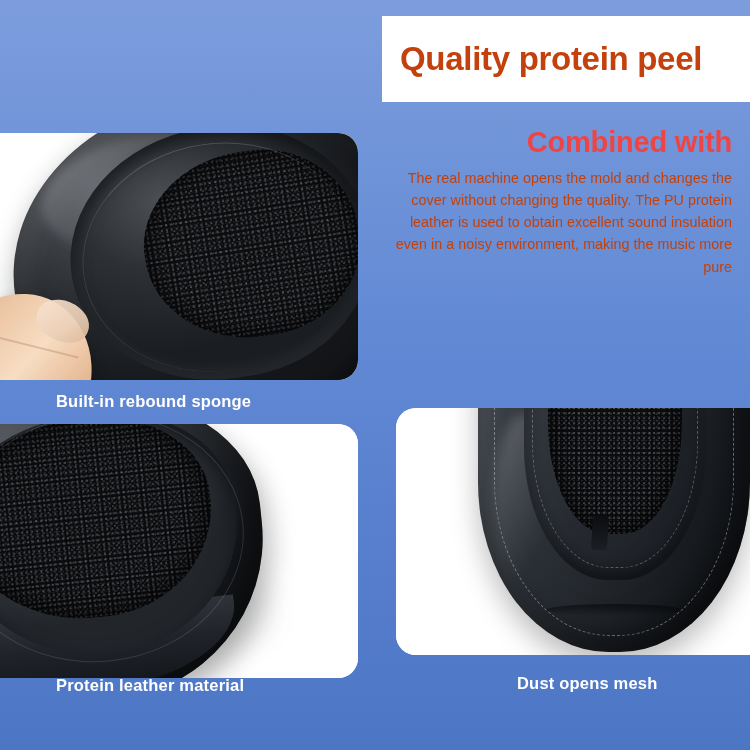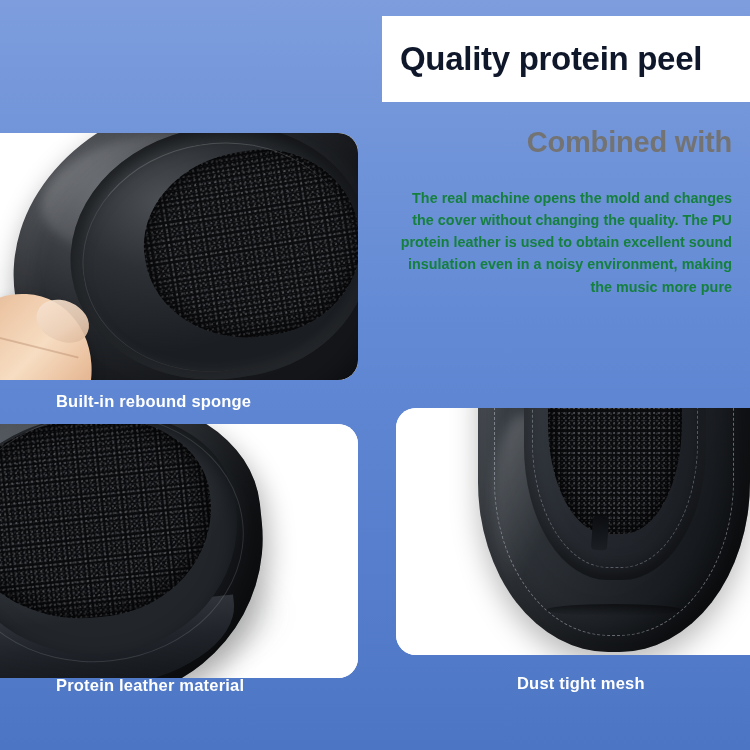--- a/index.html
+++ b/index.html
@@ -10,36 +10,36 @@
     position:relative; overflow:hidden;
   }
 
   
   .title-band {
     position:absolute; left:382px; top:16px; width:380px; height:86px;
     background:#ffffff;
     display:flex; align-items:center;
   }
   .title-text {
-    font-size:33px; font-weight:bold; color:#0f172a;
+    font-size:33px; font-weight:bold; color:#c2410c;
     letter-spacing:-0.3px; padding-left:18px; white-space:nowrap;
   }
 
   
   .right-col {
     position:absolute; left:388px; top:124px; width:344px;
   }
   .sub-head {
-    font-size:29px; font-weight:bold; color:#737373;
+    font-size:29px; font-weight:bold; color:#ef4444;
     text-align:right; line-height:1.26; letter-spacing:-0.2px;
   }
   .body-copy {
-    margin-top:26px;
-    font-size:14.3px; color:#15803d; text-align:right;
-    line-height:1.56; letter-spacing:0.05px;font-weight:bold;
+    margin-top:6px;
+    font-size:14.3px; color:#c2410c; text-align:right;
+    line-height:1.56; letter-spacing:0.05px;
   }
 
   
   .panel {
     position:absolute; background:#ffffff; overflow:hidden;
   }
   .panel-tl {
     left:-22px; top:133px; width:380px; height:247px;
     border-top-right-radius:20px; border-bottom-right-radius:20px;
   }
@@ -287,13 +287,13 @@
     <div class="br-bg"></div>
     <div class="br-outer"></div>
     <div class="br-stitch"></div>
     <div class="br-mid"></div>
     <div class="br-stitch2"></div>
     <div class="br-mesh"></div>
     <div class="br-notch"></div>
     <div class="br-seam-bottom"></div>
   </div>
 </div>
-<div class="caption cap-br">Dust tight mesh</div>
+<div class="caption cap-br">Dust opens mesh</div>
 
 </body></html>

